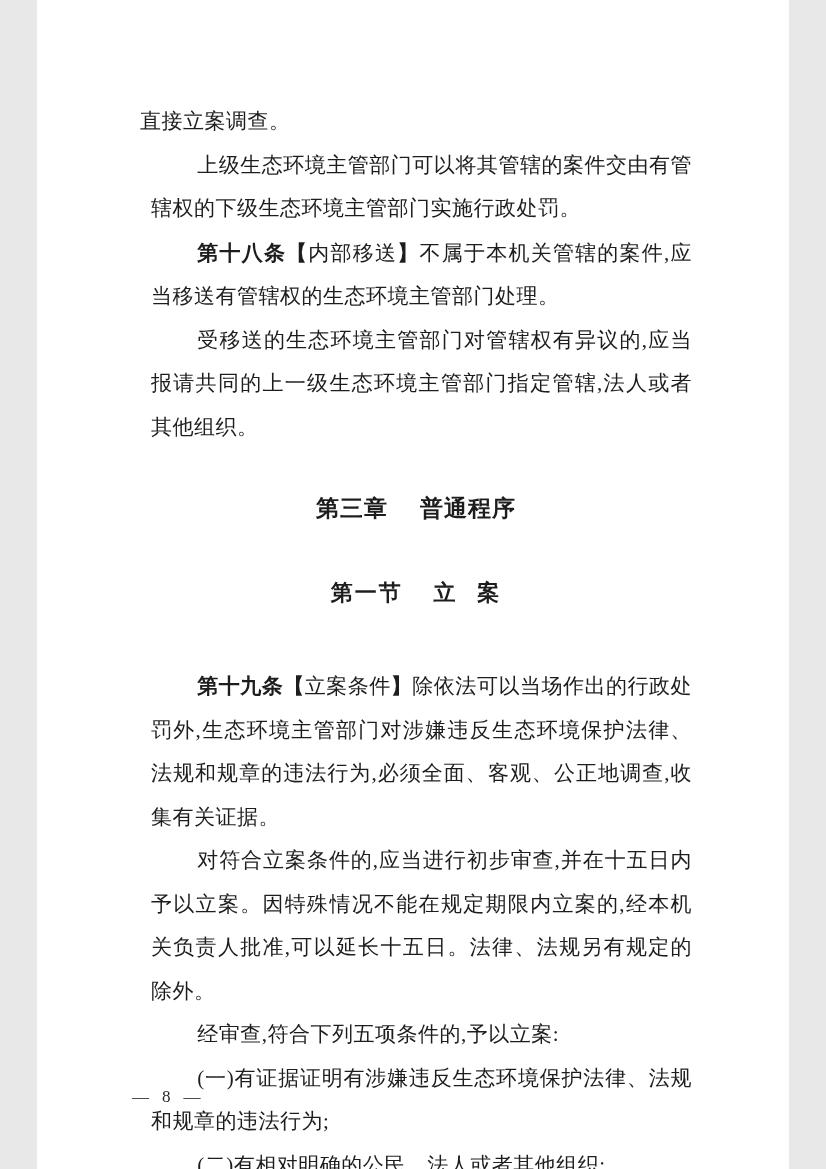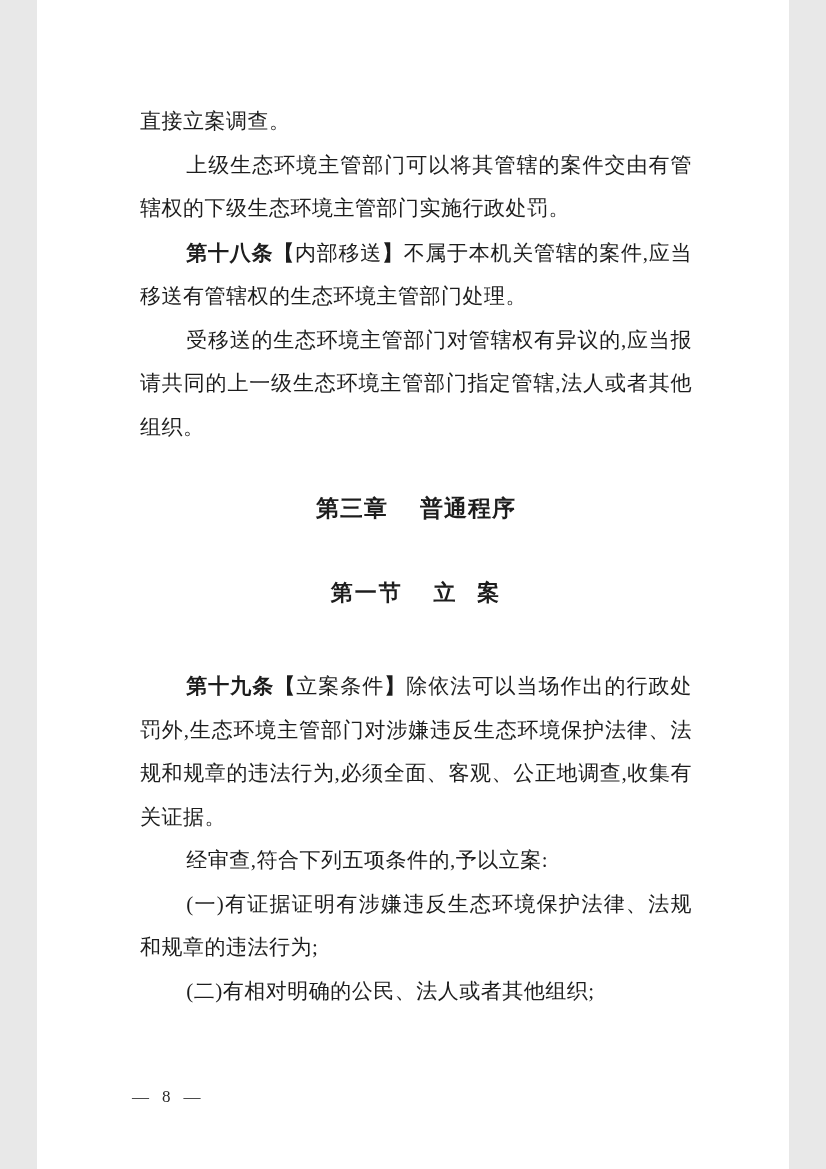--- a/index.html
+++ b/index.html
@@ -16,21 +16,21 @@
     position:absolute;
     left:103px;right:97px;top:100px;
   }
   p.body-par{
     margin:0;
     font-size:21px;
     line-height:43.5px;
     text-align:justify;
     letter-spacing:0.5px;
   }
-  p.indent{text-indent:2.2em;}
+  p.indent{text-indent:2.2em;margin-left:11px;}
   .art-lead{
     font-weight:bold;
     font-family:"Liberation Sans","DejaVu Sans",sans-serif;
   }
   .art-bracket{
     font-weight:bold;
     font-family:"Liberation Sans","DejaVu Sans",sans-serif;
   }
   h2.chapter{
     margin:43px 0 0 0;
@@ -77,20 +77,21 @@
     <p class="body-par indent"><span class="art-lead">第十八条</span><span class="art-bracket">【</span><span>内部移送</span><span class="art-bracket">】</span><span>不属于本机关管辖的案件,应当移送有管辖权的生态环境主管部门处理。</span></p>
 
     <p class="body-par indent">受移送的生态环境主管部门对管辖权有异议的,应当报请共同的上一级生态环境主管部门指定管辖,法人或者其他组织。</p>
 
     <h2 class="chapter"><span>第三章</span><span class="gap-wide"></span><span>普通程序</span></h2>
 
     <h3 class="section"><span>第一节</span><span class="gap-wide"></span><span>立</span><span class="gap-mid"></span><span>案</span></h3>
 
     <p class="body-par indent"><span class="art-lead">第十九条</span><span class="art-bracket">【</span><span>立案条件</span><span class="art-bracket">】</span><span>除依法可以当场作出的行政处罚外,生态环境主管部门对涉嫌违反生态环境保护法律、法规和规章的违法行为,必须全面、客观、公正地调查,收集有关证据。</span></p>
 
+    <p class="body-par indent">对符合立案条件的,应当进行初步审查,并在十五日内予以立案。因特殊情况不能在规定期限内立案的,经本机关负责人批准,可以延长十五日。法律、法规另有规定的除外。</p>
 
     <p class="body-par indent">经审查,符合下列五项条件的,予以立案:</p>
 
     <p class="body-par indent">(一)有证据证明有涉嫌违反生态环境保护法律、法规和规章的违法行为;</p>
 
     <p class="body-par indent">(二)有相对明确的公民、法人或者其他组织;</p>
 
 
   </div>
 

